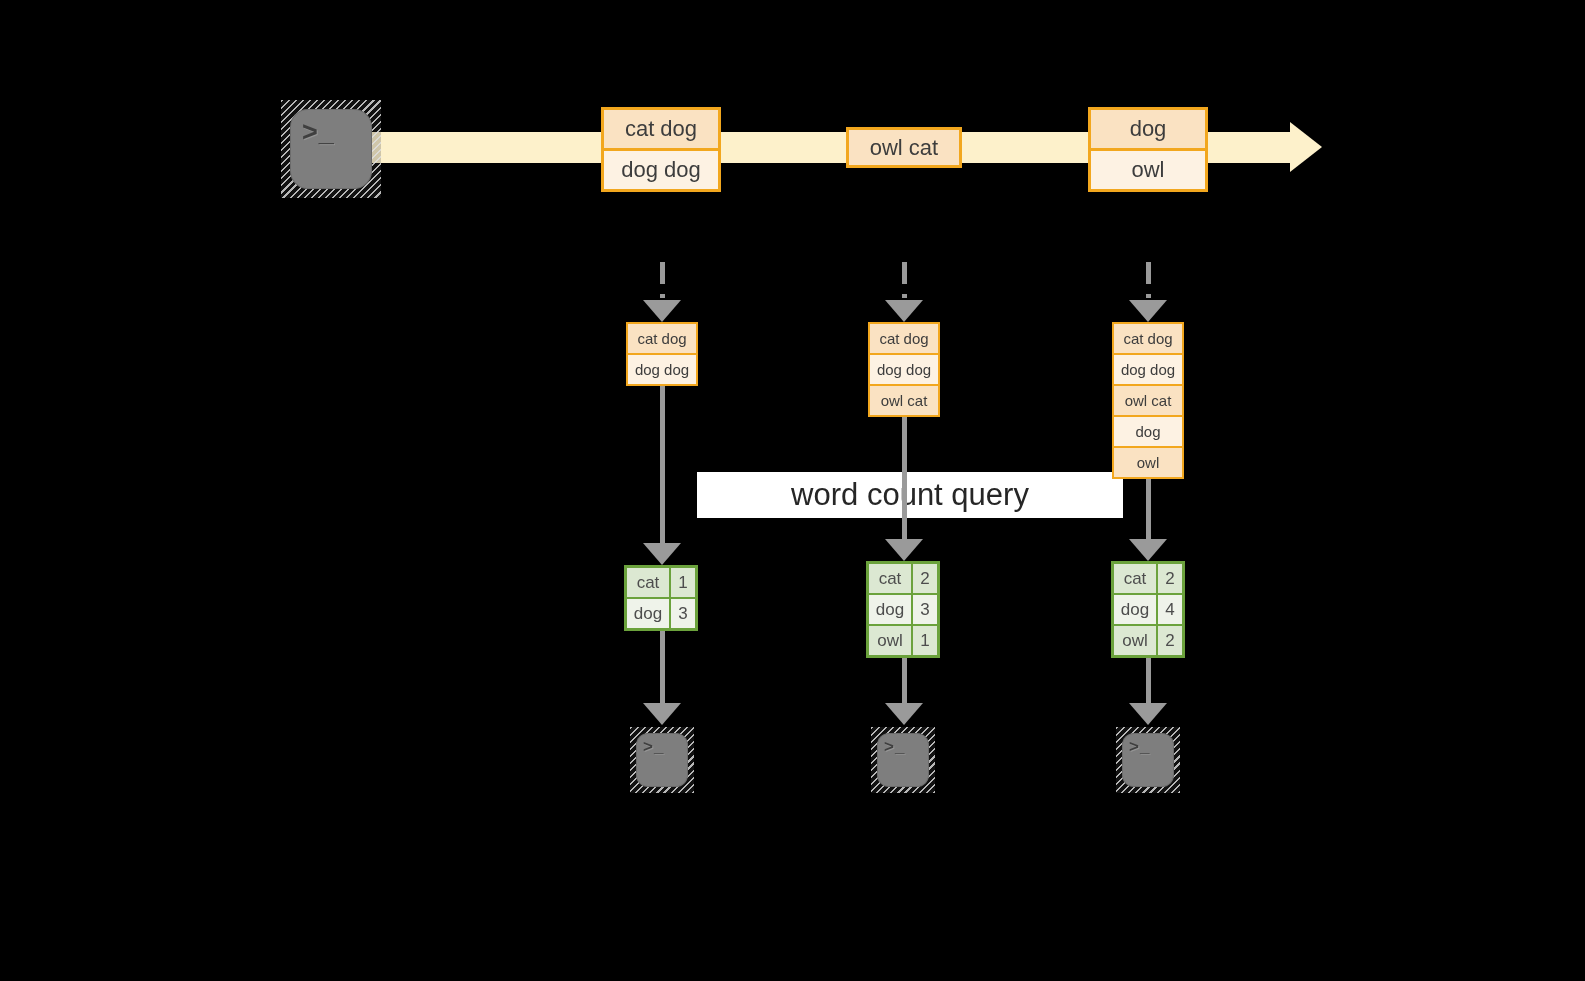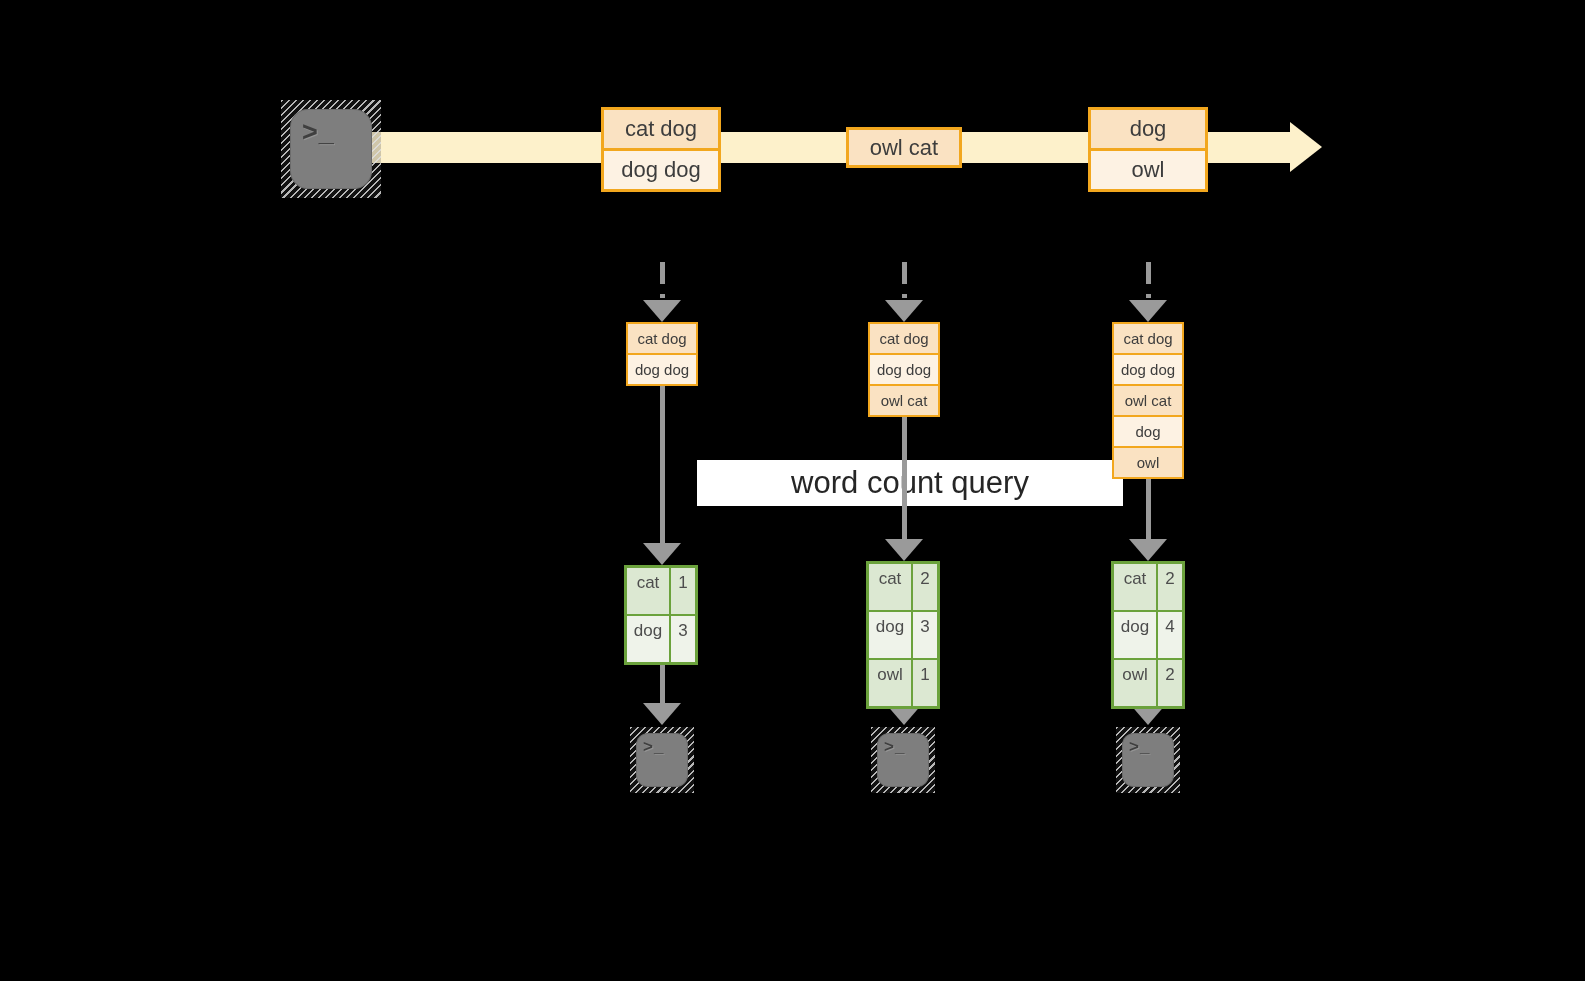--- a/index.html
+++ b/index.html
@@ -50,28 +50,28 @@
 
   
   .dash{position:absolute;width:5px;z-index:2;
     background-image:repeating-linear-gradient(to bottom,var(--arrow-gray) 0 22px,transparent 22px 32px);}
   .vline{position:absolute;width:5px;background:var(--arrow-gray);z-index:2;}
   .head{position:absolute;width:0;height:0;z-index:2;
     border-left:19px solid transparent;border-right:19px solid transparent;
     border-top:22px solid var(--arrow-gray);}
 
   
-  .banner{position:absolute;left:697px;top:460px;width:426px;height:46px;z-index:1;
+  .banner{position:absolute;left:697px;top:472px;width:426px;height:46px;z-index:1;
     background:var(--banner-bg);color:var(--banner-text);font-size:31px;font-weight:300;
     text-align:center;line-height:46px;}
 
   
   .gtable{position:absolute;box-sizing:border-box;border:3px solid var(--table-border);
     background:var(--table-border);width:74px;z-index:3;}
-  .g-row{display:flex;height:46px;line-height:29px;font-size:17px;color:var(--table-text);}
+  .g-row{display:flex;height:29px;line-height:29px;font-size:17px;color:var(--table-text);}
   .g-row + .g-row{margin-top:2px;}
   .g-word{width:42px;text-align:center;}
   .g-count{flex:1;margin-left:2px;text-align:center;}
   .g-row:nth-child(odd) .g-word,.g-row:nth-child(odd) .g-count{background:var(--table-fill-a);}
   .g-row:nth-child(even) .g-word,.g-row:nth-child(even) .g-count{background:var(--table-fill-b);}
 </style>
 </head>
 <body>
 
 <div class="canvas">

